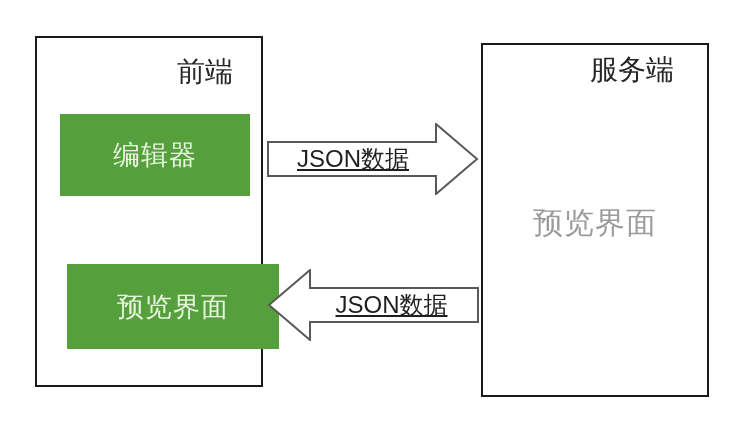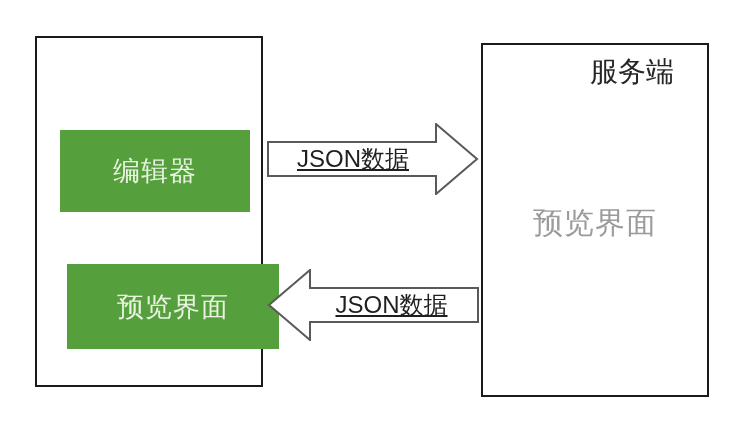--- a/index.html
+++ b/index.html
@@ -32,30 +32,30 @@
   .frontend-box{left:35px;top:36px;width:228px;height:351px;}
   .server-box{left:481px;top:43px;width:228px;height:354px;}
   .box-title{
     position:absolute;
     font-size:28px;
     line-height:34px;
     color:var(--title-text);
     white-space:nowrap;
   }
   .frontend-title{left:177px;top:55px;}
-  .server-title{left:590px;top:55px;}
+  .server-title{left:590px;top:55px;font-family:Liberation Mono, monospace;}
   .green-node{
     position:absolute;
     background:var(--node-green);
     color:var(--node-text);
     display:flex;align-items:center;justify-content:center;
     font-size:27px;
     letter-spacing:1px;
   }
-  .editor-node{left:60px;top:114px;width:190px;height:82px;margin-top:16px;}
+  .editor-node{left:60px;top:114px;width:190px;height:82px;}
   .preview-node{left:67px;top:264px;width:212px;height:85px;}
   .server-content{
     position:absolute;
     left:481px;top:203px;width:228px;
     text-align:center;
     font-size:30px;
     color:var(--muted-text);
     letter-spacing:1px;
   }
   .arrow-svg{
@@ -74,20 +74,21 @@
   }
   .arrow-right-label{left:269px;top:141px;width:168px;height:36px;}
   .arrow-left-label{left:305px;top:287px;width:173px;height:36px;}
 </style>
 </head>
 <body>
 
 <div class="stage">
 
   <div class="outline-box frontend-box"></div>
+  <div class="box-title frontend-title">前端</div>
 
   <div class="green-node editor-node">
     <span>编辑器</span>
   </div>
 
   <div class="green-node preview-node">
     <span>预览界面</span>
   </div>
 
   <div class="outline-box server-box"></div>

